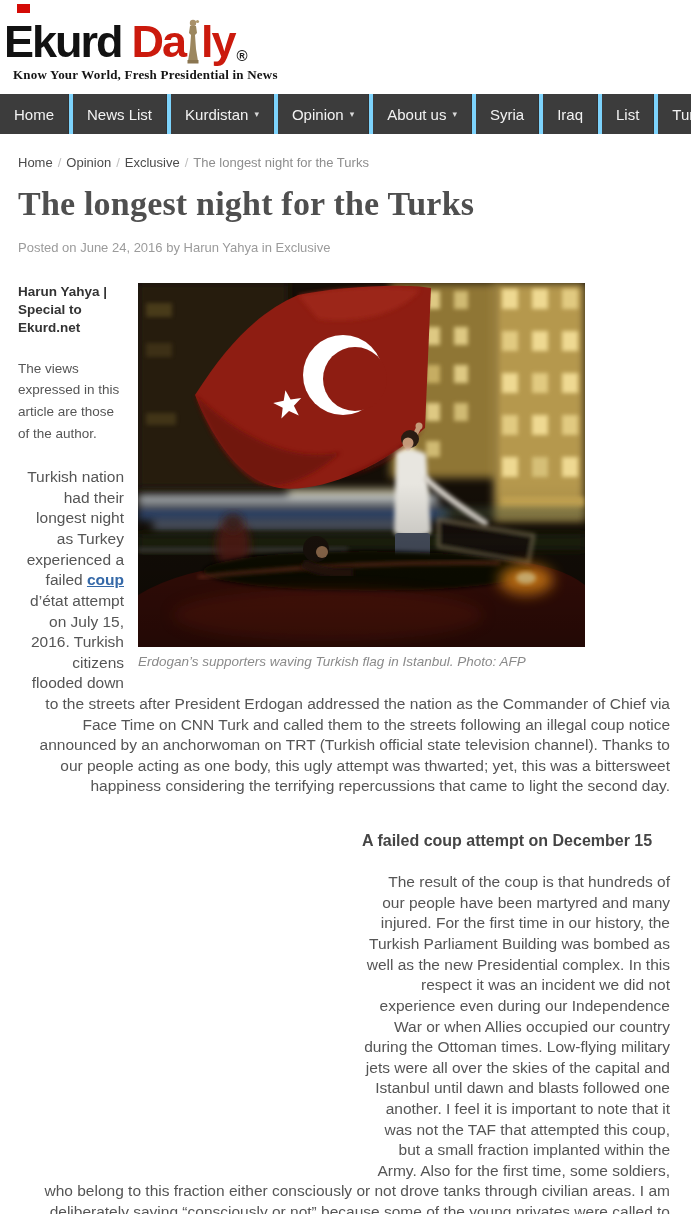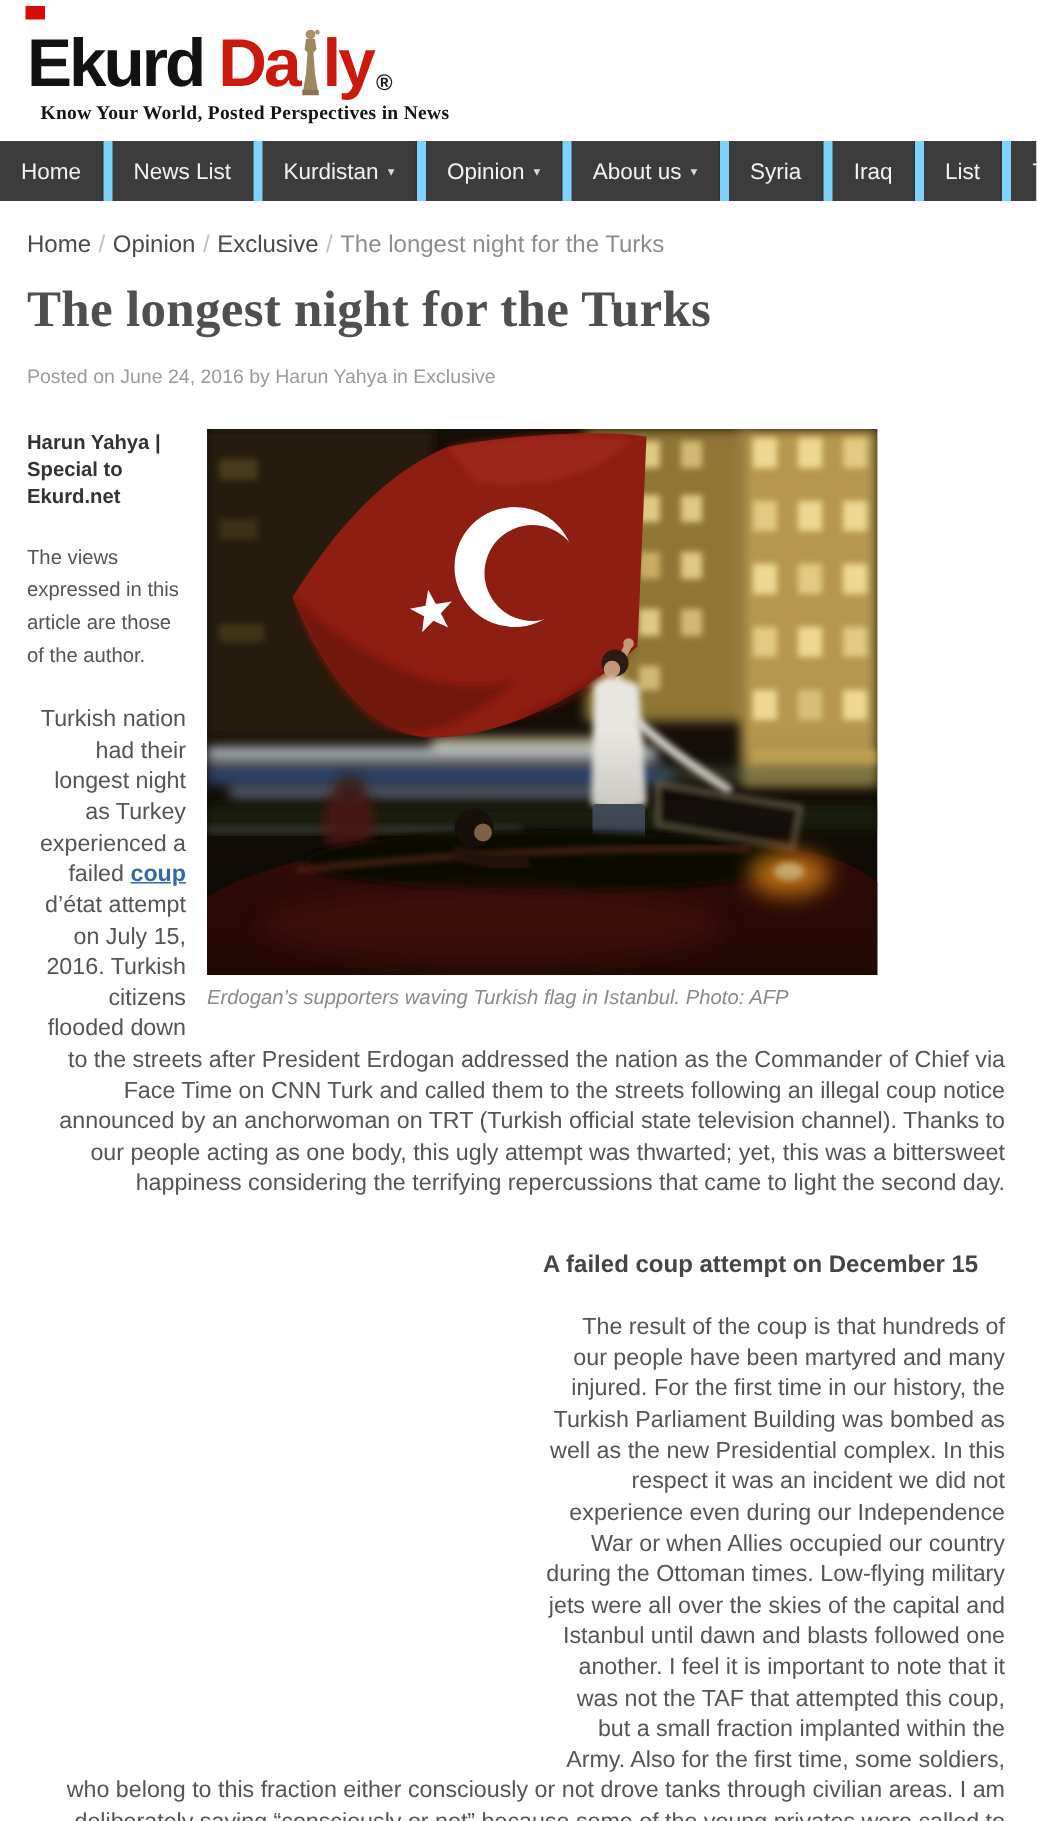--- a/index.html
+++ b/index.html
@@ -5,38 +5,38 @@
   * { margin:0; padding:0; box-sizing:border-box; }
   html,body { background:#ffffff; }
   body {
     width:691px; height:1214px; position:relative; overflow:hidden;
     font-family:"Liberation Sans", "DejaVu Sans", sans-serif;
     -webkit-font-smoothing:antialiased;
   }
   .top-marker { position:absolute; left:17px; top:4px; width:13px; height:9px; background:#d40b06; }
 
   
-  .header { padding:19px 0 0 18px; }
+  .header { padding:19px 0 0 4px; }
   .logo { display:flex; align-items:flex-end; line-height:1; cursor:pointer; }
   .logo-main { font-size:45px; font-weight:bold; letter-spacing:-2px; color:#121212; }
   .logo-red { color:#cb1a0d; }
   .logo-statue { display:inline-block; width:14px; height:45px; vertical-align:bottom; margin:0 1px; }
   .logo-reg { font-size:15px; color:#1a1a1a; margin:0 0 1px 2px; font-weight:bold; }
   .tagline { font-family:"Liberation Serif", serif; font-weight:bold; font-size:13px;
              color:#151515; margin:3px 0 0 9px; letter-spacing:.2px; }
 
   
   .nav { margin-top:11px; height:40px; background:#3c3c3c; display:flex; align-items:stretch; width:691px; }
   .nav-item { display:flex; align-items:center; padding:0 14px; color:#f2f2f2; font-size:15px;
-              border-right:1px solid #323232; border-left:6px solid #7dd3fc; cursor:pointer; white-space:nowrap; }
+              border-right:1px solid #323232; border-left:4px solid #7dd3fc; cursor:pointer; white-space:nowrap; }
   .nav-item:first-child { border-left:none; }
   .nav-caret { font-size:9px; color:#d8d8d8; margin-left:6px; line-height:1; }
 
   
-  .breadcrumb { margin:21px 18px 0 18px; font-size:16px; color:#b5b5b5; }
+  .breadcrumb { margin:21px 18px 0 18px; font-size:13px; color:#b5b5b5; }
   .crumb { color:#4a4a4a; cursor:pointer; }
   .crumb-sep { color:#c0c0c0; margin:0 5px; }
   .crumb-current { color:#8d8d8d; }
 
   
   h1.title { font-family:"Liberation Serif", "DejaVu Serif", serif; font-weight:bold;
              font-size:34px; color:#4f4f4f; margin:15px 18px 0 18px; letter-spacing:.2px; }
   .byline { margin:17px 18px 0 18px; font-size:13px; color:#9b9b9b; }
 
   
@@ -68,21 +68,21 @@
       <svg viewBox="0 0 14 45" width="14" height="45">
         <circle cx="7" cy="4" r="3.2" fill="#a8916a"></circle>
         <path d="M4,7 L10,7 L11,14 L9,16 L10,30 L12,42 L2,42 L4,30 L5,16 L3,14 Z" fill="#9c875f"></path>
         <rect x="1.5" y="41" width="11" height="3.5" fill="#8a7550"></rect>
         <circle cx="11.5" cy="2.5" r="1.6" fill="#b09a6f"></circle>
       </svg>
     </span>
     <span class="logo-main logo-red">ly</span>
     <span class="logo-reg">®</span>
   </div>
-  <div class="tagline">Know Your World, Posted Perspectives in News</div>
+  <div class="tagline">Know Your World, Fresh Presidential in News</div>
 </div>
 
 <div class="nav">
   <div class="nav-item">
     <span>Home</span>
   </div>
   <div class="nav-item">
     <span>News List</span>
   </div>
   <div class="nav-item">

